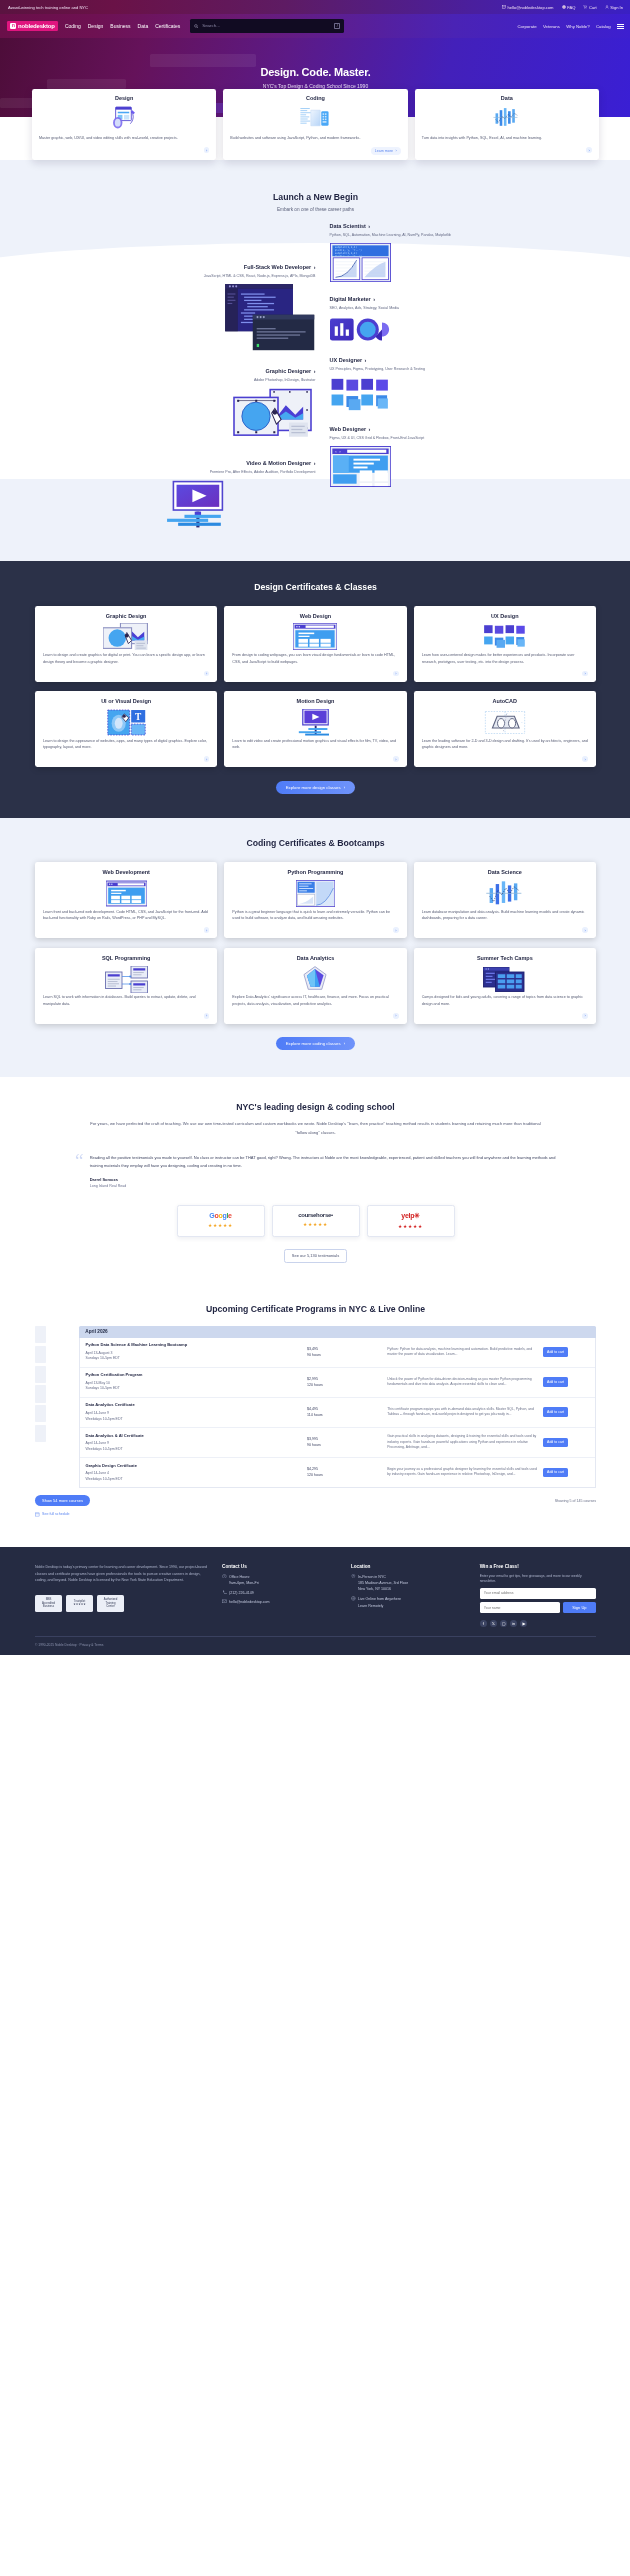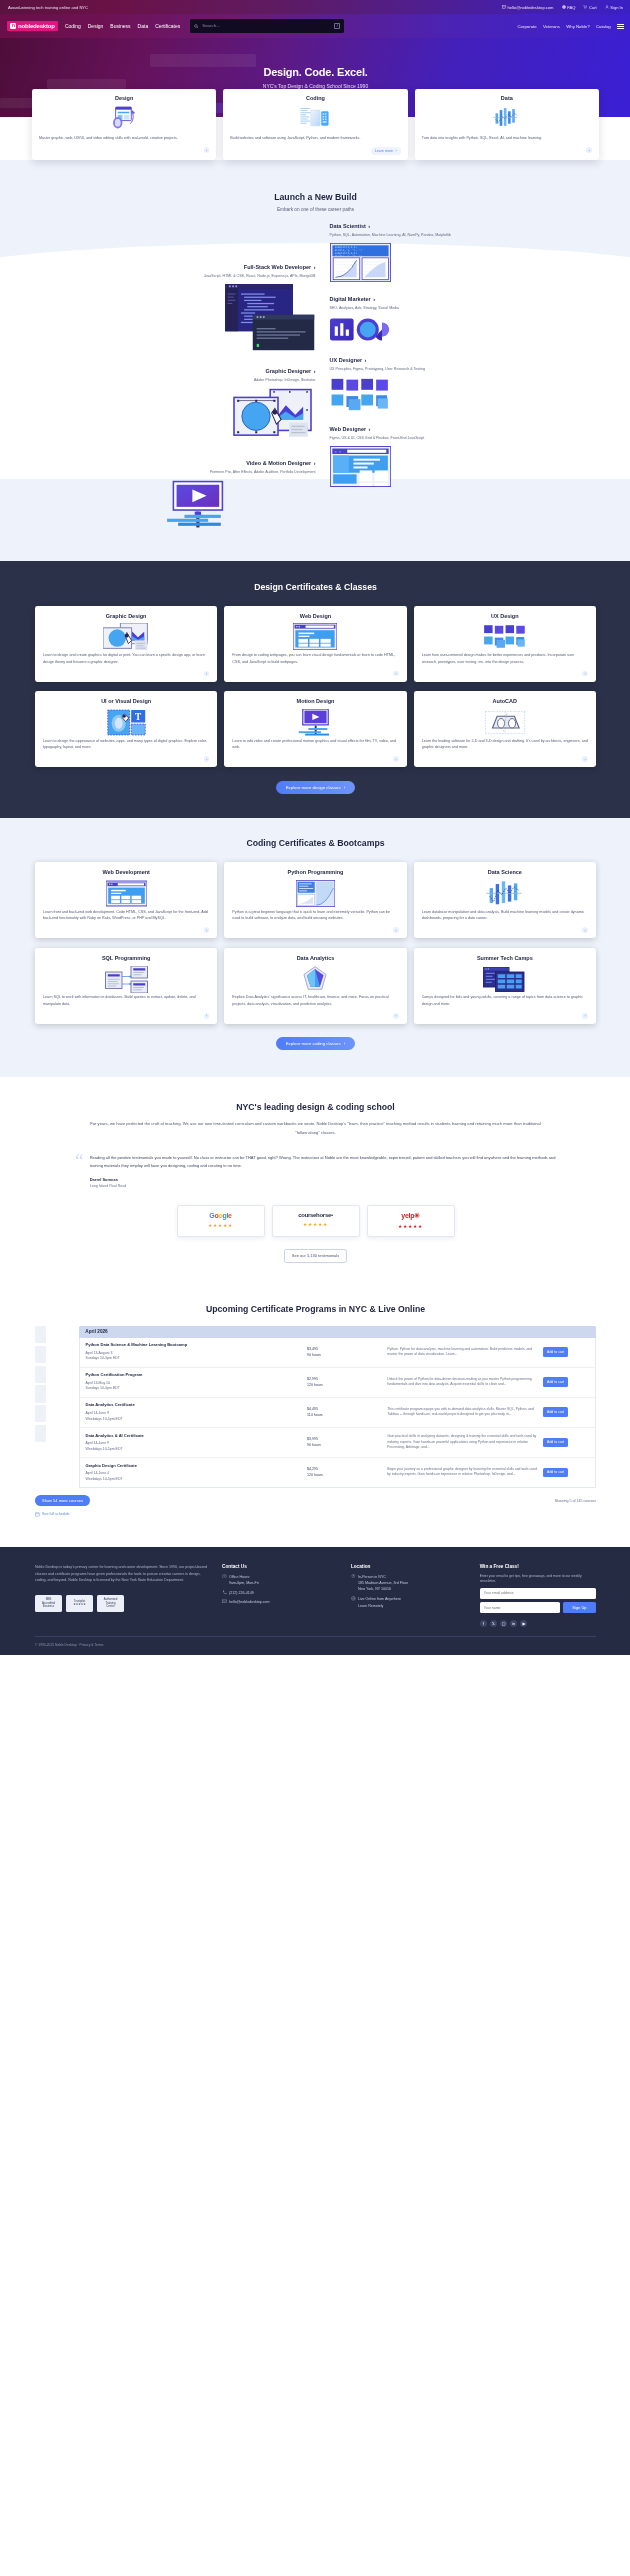--- a/index.html
+++ b/index.html
@@ -245,21 +245,21 @@
 </div>
 
 <div class="hero">
   <div class="hero-blobs">
     <span style="left:150px;top:16px;width:106px;height:12.6px;"></span>
     <span style="left:47px;top:41px;width:79px;height:10.2px;"></span>
     <span style="left:93px;top:63px;width:73px;height:11px;background:rgba(225,30,160,0.25);"></span>
     <span style="left:183px;top:65px;width:102px;height:9.5px;background:rgba(120,90,255,0.3);"></span>
     <span style="left:0px;top:60px;width:75px;height:9.5px;"></span>
   </div>
-  <h1>Design. Code. Excel.</h1>
+  <h1>Design. Code. Master.</h1>
   <p>NYC's Top Design &amp; Coding School Since 1990</p>
 </div>
 
 <div class="cards3wrap">
   <div class="cards3">
     <div class="card3">
       <h3>Design</h3>
       <div class="art">
         <svg width="32" height="24" viewBox="0 0 60 46">
           <rect x="14" y="2" width="30" height="26" rx="1.5" fill="#fff" stroke="#4b3fd0" stroke-width="1.6"></rect>
@@ -336,21 +336,21 @@
       </div>
       <div class="desc">Turn data into insights with Python, SQL, Excel, AI, and machine learning.</div>
       <div class="foot">
           <span class="chev-circle">›</span>
         </div>
     </div>
   </div>
 </div>
 
 <div class="careers">
-  <div class="sec-title">Launch a New Build</div>
+  <div class="sec-title">Launch a New Begin</div>
   <div class="sec-sub">Embark on one of these career paths</div>
 
   <div class="career-grid">
     <div class="career-row">
 
       <div class="career-col" style="padding-top:41px; text-align:right;">
         <div class="career-item">
           <h4 style="justify-content:flex-end;">
               <span>Full-Stack Web Developer</span>
               <span>›</span>

